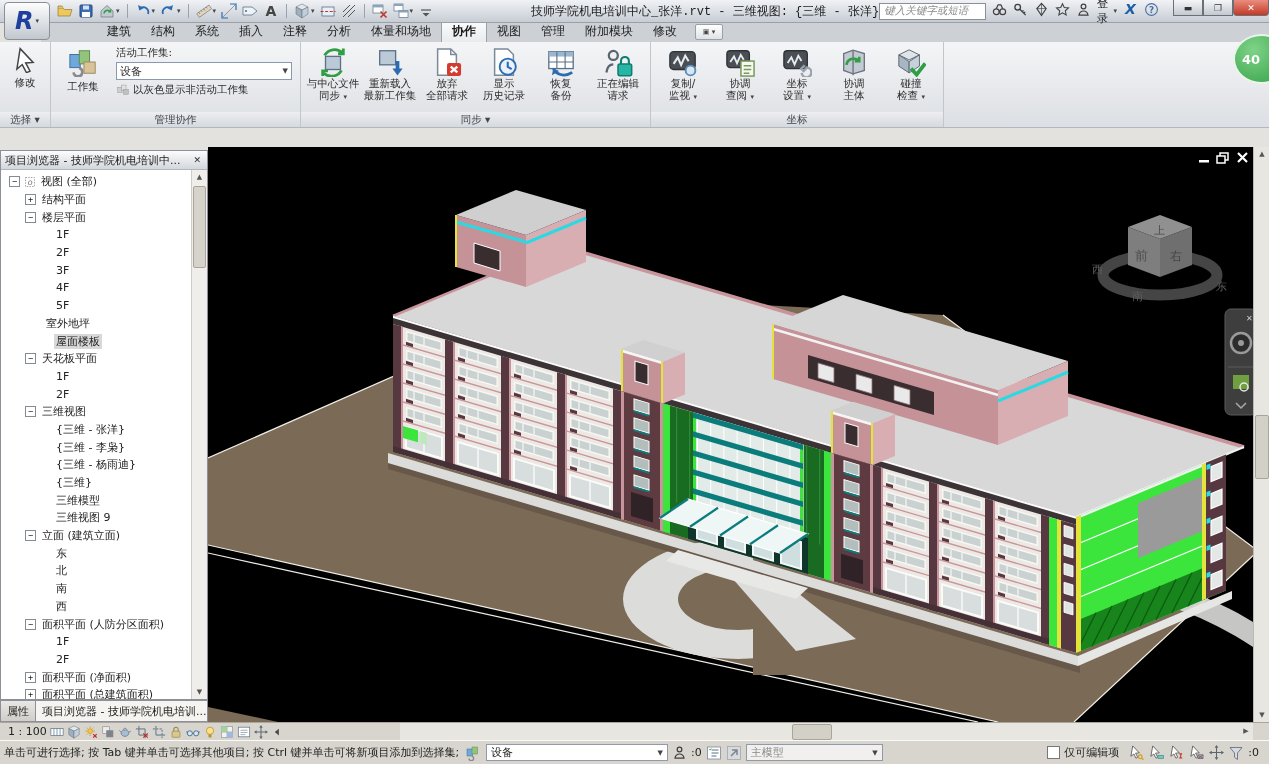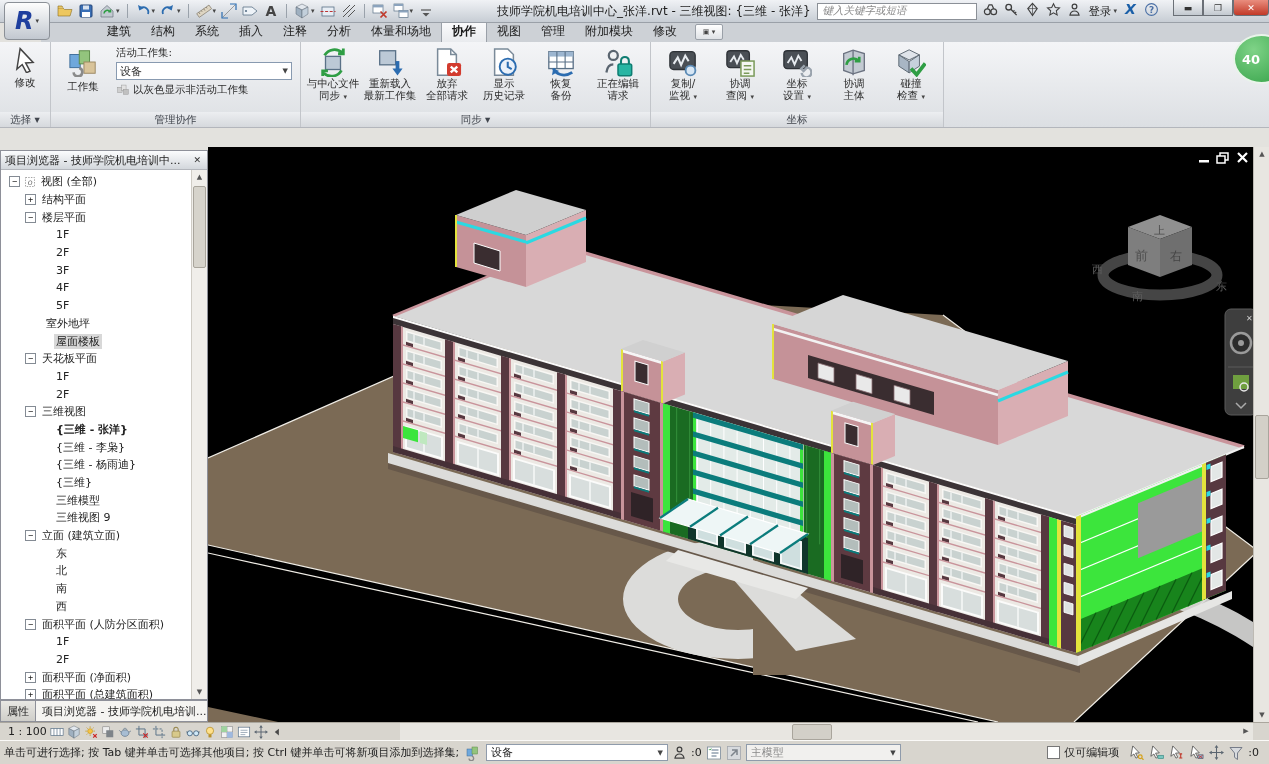--- a/index.html
+++ b/index.html
@@ -9,21 +9,21 @@
   .titlebar{position:relative;height:22px;background:linear-gradient(#f0f2f5,#c7cdd4);
             border-bottom:1px solid #9aa0a8;display:flex;align-items:center;font-size:12px;}
   .rlogo{position:absolute;left:4px;top:2px;width:44px;height:36px;z-index:40;
          background:linear-gradient(#fdfdfd,#c2c8d0);border:1px solid #8b9097;border-radius:4px;
          display:flex;align-items:center;justify-content:center;gap:2px;}
   .rchar{font-size:24px;font-weight:bold;font-style:italic;color:#1f3f9e;line-height:22px;}
   .dd{font-size:7px;color:#444;}
   .qat{margin-left:56px;display:flex;align-items:center;gap:3px;}
   .qat-btn{display:flex;align-items:center;gap:1px;padding:0 1px;cursor:default;}
   .qsep{width:1px;height:14px;background:#9aa2ab;margin:0 3px;}
-  .wtitle{margin-left:62px;white-space:nowrap;color:#1d1d1d;}
+  .wtitle{margin-left:96px;white-space:nowrap;color:#1d1d1d;font-family:Liberation Mono, monospace;}
   .searchbox{margin-left:auto;width:150px;height:15px;background:#fff;border:1px solid #8b9097;
              font-size:10.5px;color:#8a8a8a;font-style:italic;display:flex;align-items:center;padding:0 4px;overflow:hidden;white-space:nowrap;}
   .ticons{display:flex;align-items:center;gap:6px;margin:0 6px;}
   .signin{font-size:11.5px;margin-right:2px;}
   .winbtns{display:flex;align-self:flex-start;margin-left:8px;}
   .wbtn{width:28px;height:15px;border:1px solid #6b7077;border-top:none;display:flex;align-items:center;
         justify-content:center;font-size:9px;color:#333;background:linear-gradient(#f5f6f8,#c3c9d0);}
   .wbtn.close{background:linear-gradient(#e98d7e,#c23a28);color:#fff;width:34px;border-radius:0 0 4px 4px;}
   
   .tabrow{height:19px;background:#cdd1d6;display:flex;align-items:flex-end;padding-left:56px;font-size:12px;margin-left:41px;}
@@ -61,21 +61,21 @@
            border:1px solid #8e9099;box-sizing:border-box;display:flex;flex-direction:column;z-index:10;}
   .btitle{height:18px;background:linear-gradient(#fbfcfd,#d3d7dc);border-bottom:1px solid #b3b6bc;
           font-size:11px;display:flex;align-items:center;padding:0 4px;white-space:nowrap;overflow:hidden;}
   .bclose{margin-left:auto;font-size:9px;color:#333;padding:0 2px;}
   .btree{flex:1;overflow:hidden;position:relative;font-size:11px;padding-top:3px;}
   .trow{height:17.7px;display:flex;align-items:center;white-space:nowrap;}
   .tog{flex:none;width:9px;height:9px;border:1px solid #848b94;background:#fff;font-size:8.5px;line-height:8px;
        text-align:center;margin-right:4px;color:#222;font-family:"DejaVu Sans Mono",monospace;}
   .tlabel{padding:0 2px;}
   .tlabel.sel{background:#d8d8d8;}
-  .tlabel.bold{font-weight:bold;}
+  .tlabel.bold{font-weight:normal;}
   .tscroll{position:absolute;right:0;top:0;bottom:0;width:15px;background:#f0eeea;border-left:1px solid #cfccc5;}
   .tscroll .sarr{position:absolute;left:0;width:100%;height:14px;font-size:7px;color:#555;text-align:center;line-height:14px;}
   .tthumb{position:absolute;left:1px;right:1px;top:16px;height:80px;background:#d6d3cb;border:1px solid #a9a59c;border-radius:2px;}
   .ptabs{position:absolute;left:0;top:700px;width:208px;height:22px;display:flex;font-size:11px;z-index:11;}
   .ptab{border:1px solid #8e9099;background:linear-gradient(#e8e7e3,#cfcec9);display:flex;align-items:center;
         justify-content:center;padding:8px 6px;white-space:nowrap;overflow:hidden;}
   .ptab.active{background:#f5f4f1;border-left:none;flex:1;justify-content:flex-start;}
   
   .viewbar{position:absolute;left:0;top:722px;width:400px;height:18px;background:#d8d5ce;border-top:1px solid #aaa69d;
            display:flex;align-items:center;font-size:11px;gap:3px;padding-left:8px;box-sizing:border-box;z-index:12;}
@@ -1165,21 +1165,21 @@
           <path d="M5.5 5h7M5.5 8h7M5.5 11h5" stroke="#5a7187"></path>
           <path d="M3 4.2l.9.9 1.4-1.6" fill="none" stroke="#2f9e44" stroke-width=".9"></path>
         </svg>
       </span>
     <span class="sicon">
         <svg viewBox="0 0 16 16" width="16" height="16" aria-hidden="true">
           <rect x="1.5" y="1.5" width="13" height="13" fill="#d7dade" stroke="#a2a7ad" stroke-width=".8"></rect>
           <path d="M5 11l6-6M11 10V5H6" fill="none" stroke="#7d848c" stroke-width="1.5"></path>
         </svg>
       </span>
-    <div class="sselect sgray" style="width:155px">
+    <div class="sselect sgray" style="width:137px">
       <span>主模型</span>
         <span class="arr">▼</span>
     </div>
     <span style="flex:1"></span>
     <span class="cb"></span>
     <span>仅可编辑项</span>
     <span id="stricons" style="display:flex;gap:5px;align-items:center;margin-left:6px;">
         <span class="sicon">
           <svg viewBox="0 0 16 16" width="15" height="15" aria-hidden="true">
             <path d="M4 1l7 7.4-4 .3 2.3 4.4-1.9.9L5.2 9.6 2 12z" fill="#fff" stroke="#444" stroke-width=".8"></path>

